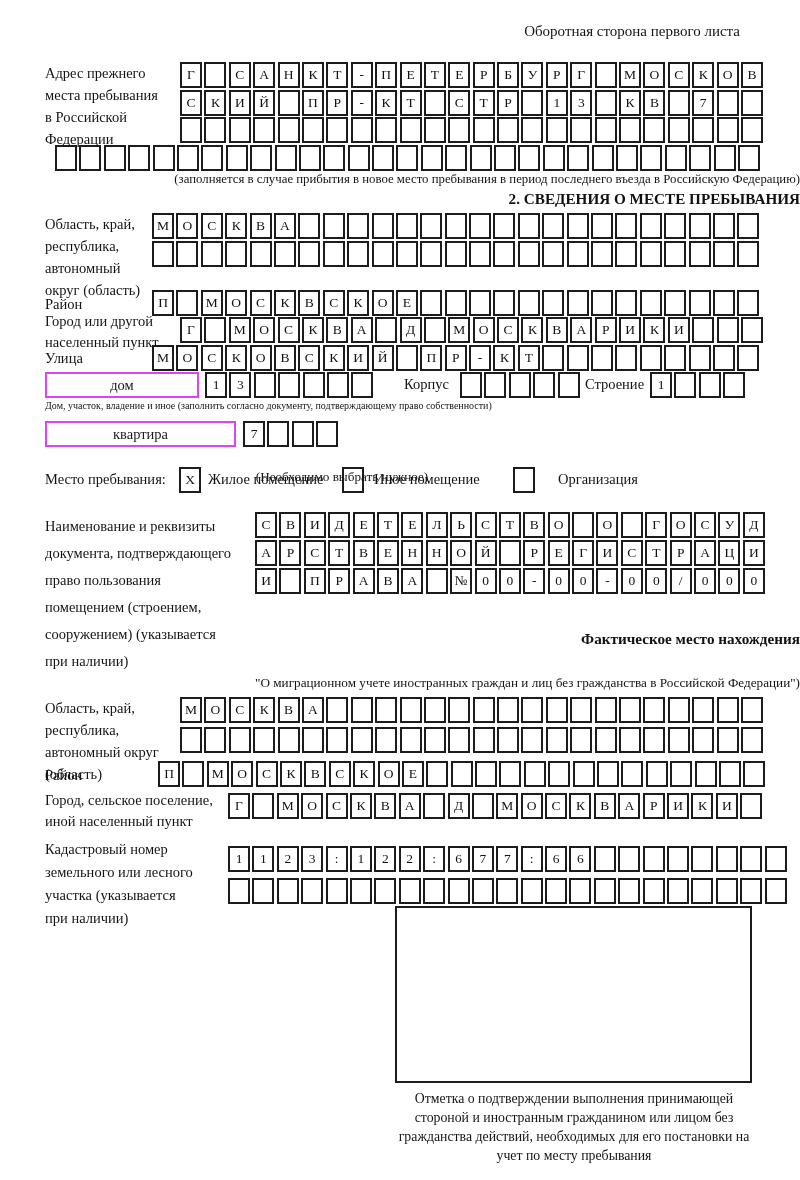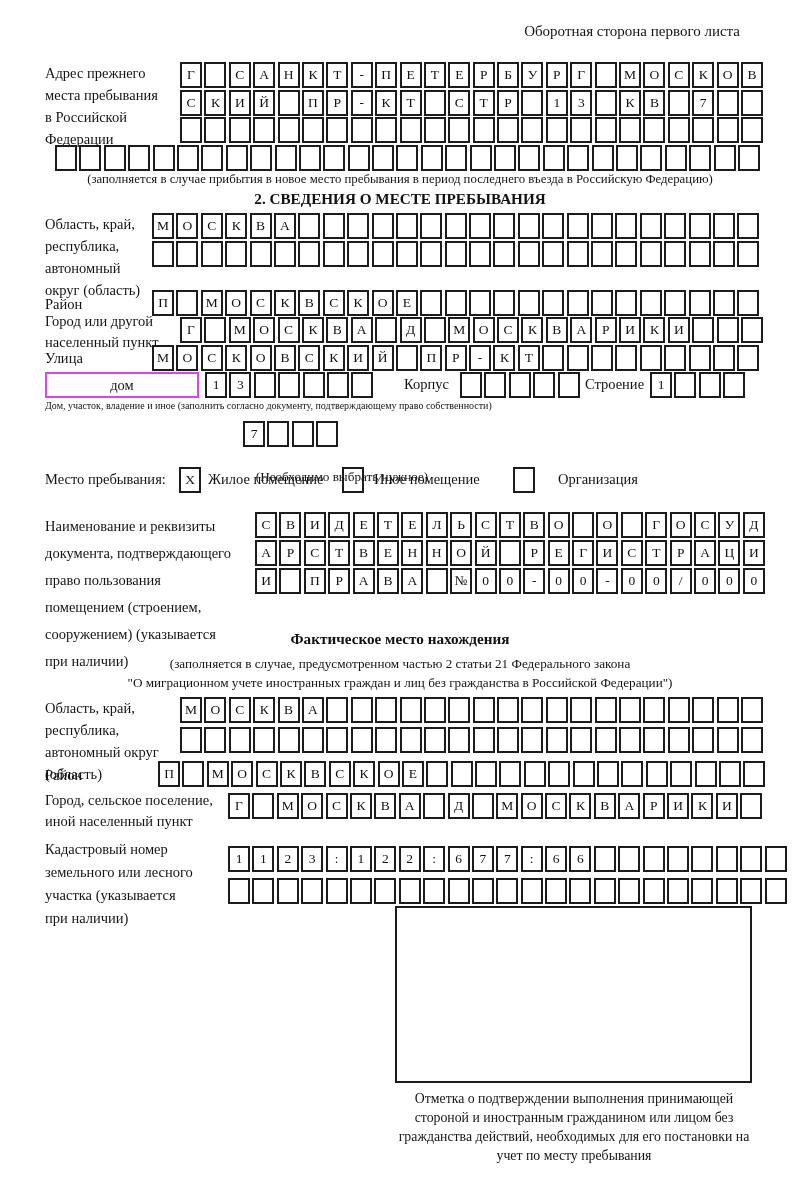--- a/index.html
+++ b/index.html
@@ -22,21 +22,21 @@
 
   .label {
     position:absolute; font-size:14.5px; line-height:22px;
     white-space:pre-line; color:#141414;
   }
   .label-tight { line-height:21px; }
   .doc-label { line-height:27px; }
 
   .small-note { position:absolute; font-size:12.8px; color:#141414; }
   .center { text-align:center; }
-  .full { left:0; width:800px; }
+  .full { left:0; width:800px;text-align:right; }
 
   .sec-title { position:absolute; font-weight:bold; font-size:15.2px; color:#111; }
 
   .widebox {
     position:absolute; height:26px; border:2px solid #d946ef; background:#fff;
     display:flex; align-items:center; justify-content:center; font-size:14.5px;
   }
   .inline-lab { position:absolute; font-size:14.5px; color:#141414; }
 
   .stamp-box { position:absolute; border:2px solid #1c1c1c; background:#fff; }
@@ -334,20 +334,21 @@
     </div>
   <div class="inline-lab" style="left:585px; top:376px;">Строение</div>
   <div class="row" style="left:650px; top:372px;">
       <div class="cell">1</div>
       <div class="cell"></div>
       <div class="cell"></div>
       <div class="cell"></div>
     </div>
   <div class="small-note" style="left:45px; top:400px; font-size:10px;">Дом, участок, владение и иное (заполнить согласно документу, подтверждающему право собственности)</div>
 
+  <div class="widebox" style="left:45px; top:421px; width:191px;">квартира</div>
   <div class="row" style="left:243px; top:421px;">
       <div class="cell">7</div>
       <div class="cell"></div>
       <div class="cell"></div>
       <div class="cell"></div>
     </div>
 
   <div class="inline-lab" style="left:45px; top:471px;">Место пребывания:</div>
   <div class="row" style="left:179px; top:467px;">
       <div class="cell">X</div>
@@ -433,21 +434,20 @@
       <div class="cell">-</div>
       <div class="cell">0</div>
       <div class="cell">0</div>
       <div class="cell">/</div>
       <div class="cell">0</div>
       <div class="cell">0</div>
       <div class="cell">0</div>
     </div>
 
   <div class="sec-title center full" style="top:630px;">Фактическое место нахождения</div>
-  <div class="small-note center full" style="top:656px; font-size:13.2px;">(заполняется в случае, предусмотренном частью 2 статьи 21 Федерального закона</div>
   <div class="small-note center full" style="top:675px; font-size:13.2px;">"О миграционном учете иностранных граждан и лиц без гражданства в Российской Федерации")</div>
 
   <div class="label" style="left:45px; top:697px; width:140px;">Область, край,
 республика,
 автономный округ
 (область)</div>
   <div class="row" style="left:180px; top:697px;">
       <div class="cell">М</div>
       <div class="cell">О</div>
       <div class="cell">С</div>

